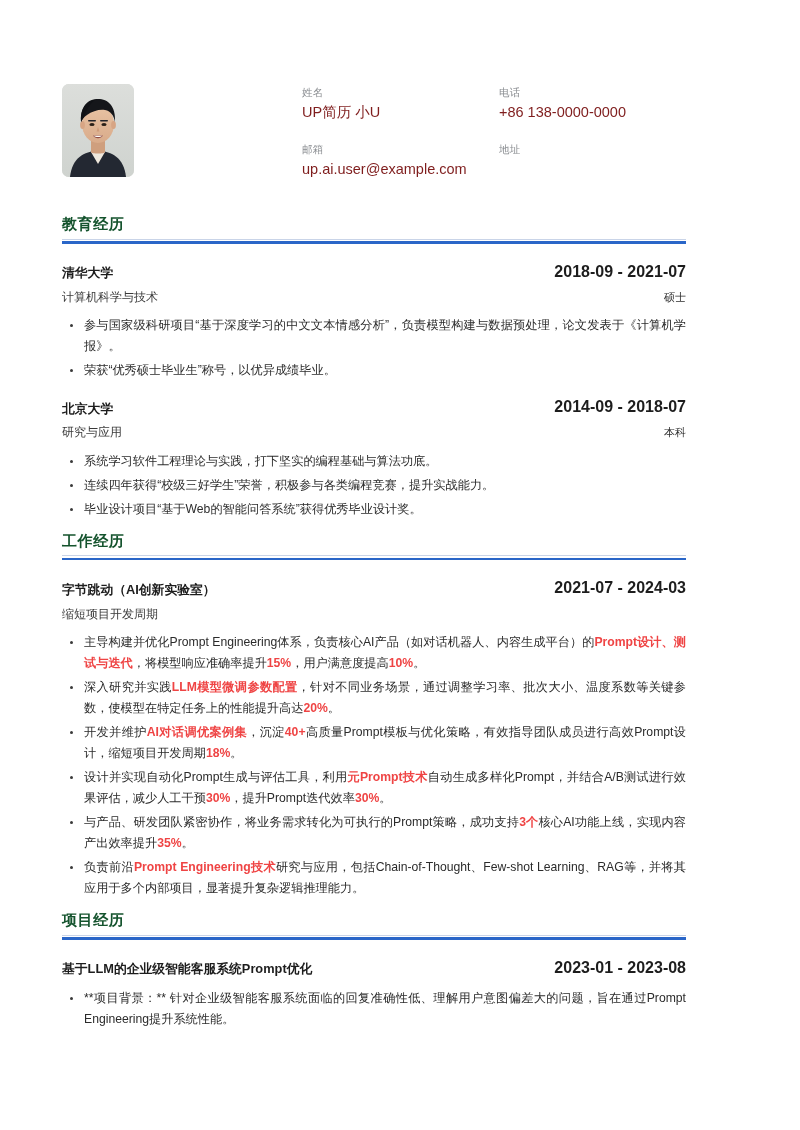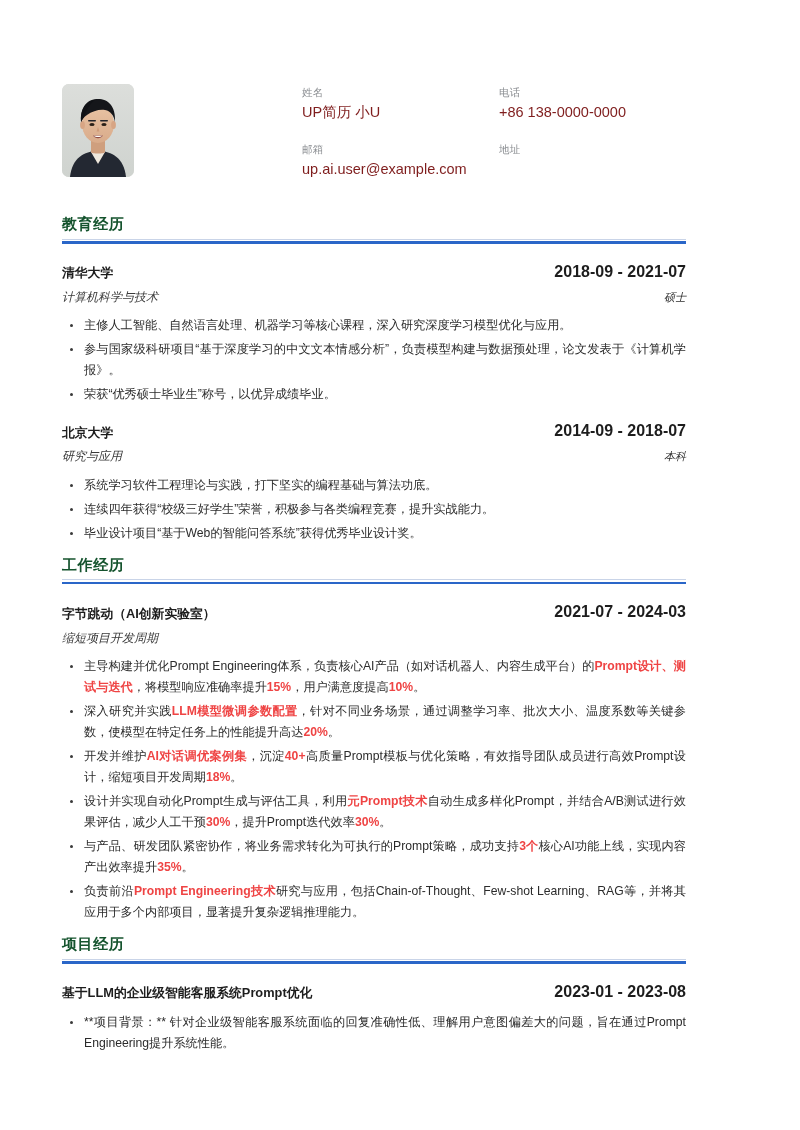--- a/index.html
+++ b/index.html
@@ -111,21 +111,20 @@
     color:#1d1d1d;
     white-space:nowrap;
     line-height:1.45;
   }
   .entry-row2 {
     display:flex;
     align-items:baseline;
     justify-content:space-between;
     gap:14px;
     margin-top:6px;
-    font-style:italic;
   }
   .entry-sub {
     font-size:12px;
     color:#3a3a3a;
     line-height:1.45;
   }
   .entry-meta {
     font-size:11px;
     color:#2e2e2e;
     white-space:nowrap;
@@ -233,21 +232,20 @@
         <div class="entry">
           <div class="entry-row">
             <div class="entry-title">清华大学</div>
             <div class="entry-date">2018-09 - 2021-07</div>
           </div>
           <div class="entry-row2">
             <div class="entry-sub">计算机科学与技术</div>
             <div class="entry-meta">硕士</div>
           </div>
           <ul class="bullets">
-            <li><span>主修人工智能、自然语言处理、机器学习等核心课程，深入研究深度学习模型优化与应用。</span></li>
             <li><span>参与国家级科研项目“基于深度学习的中文文本情感分析”，负责模型构建与数据预处理，论文发表于《计算机学报》。</span></li>
             <li><span>荣获“优秀硕士毕业生”称号，以优异成绩毕业。</span></li>
           </ul>
         </div>
         <div class="entry tight">
           <div class="entry-row">
             <div class="entry-title">北京大学</div>
             <div class="entry-date">2014-09 - 2018-07</div>
           </div>
           <div class="entry-row2">

